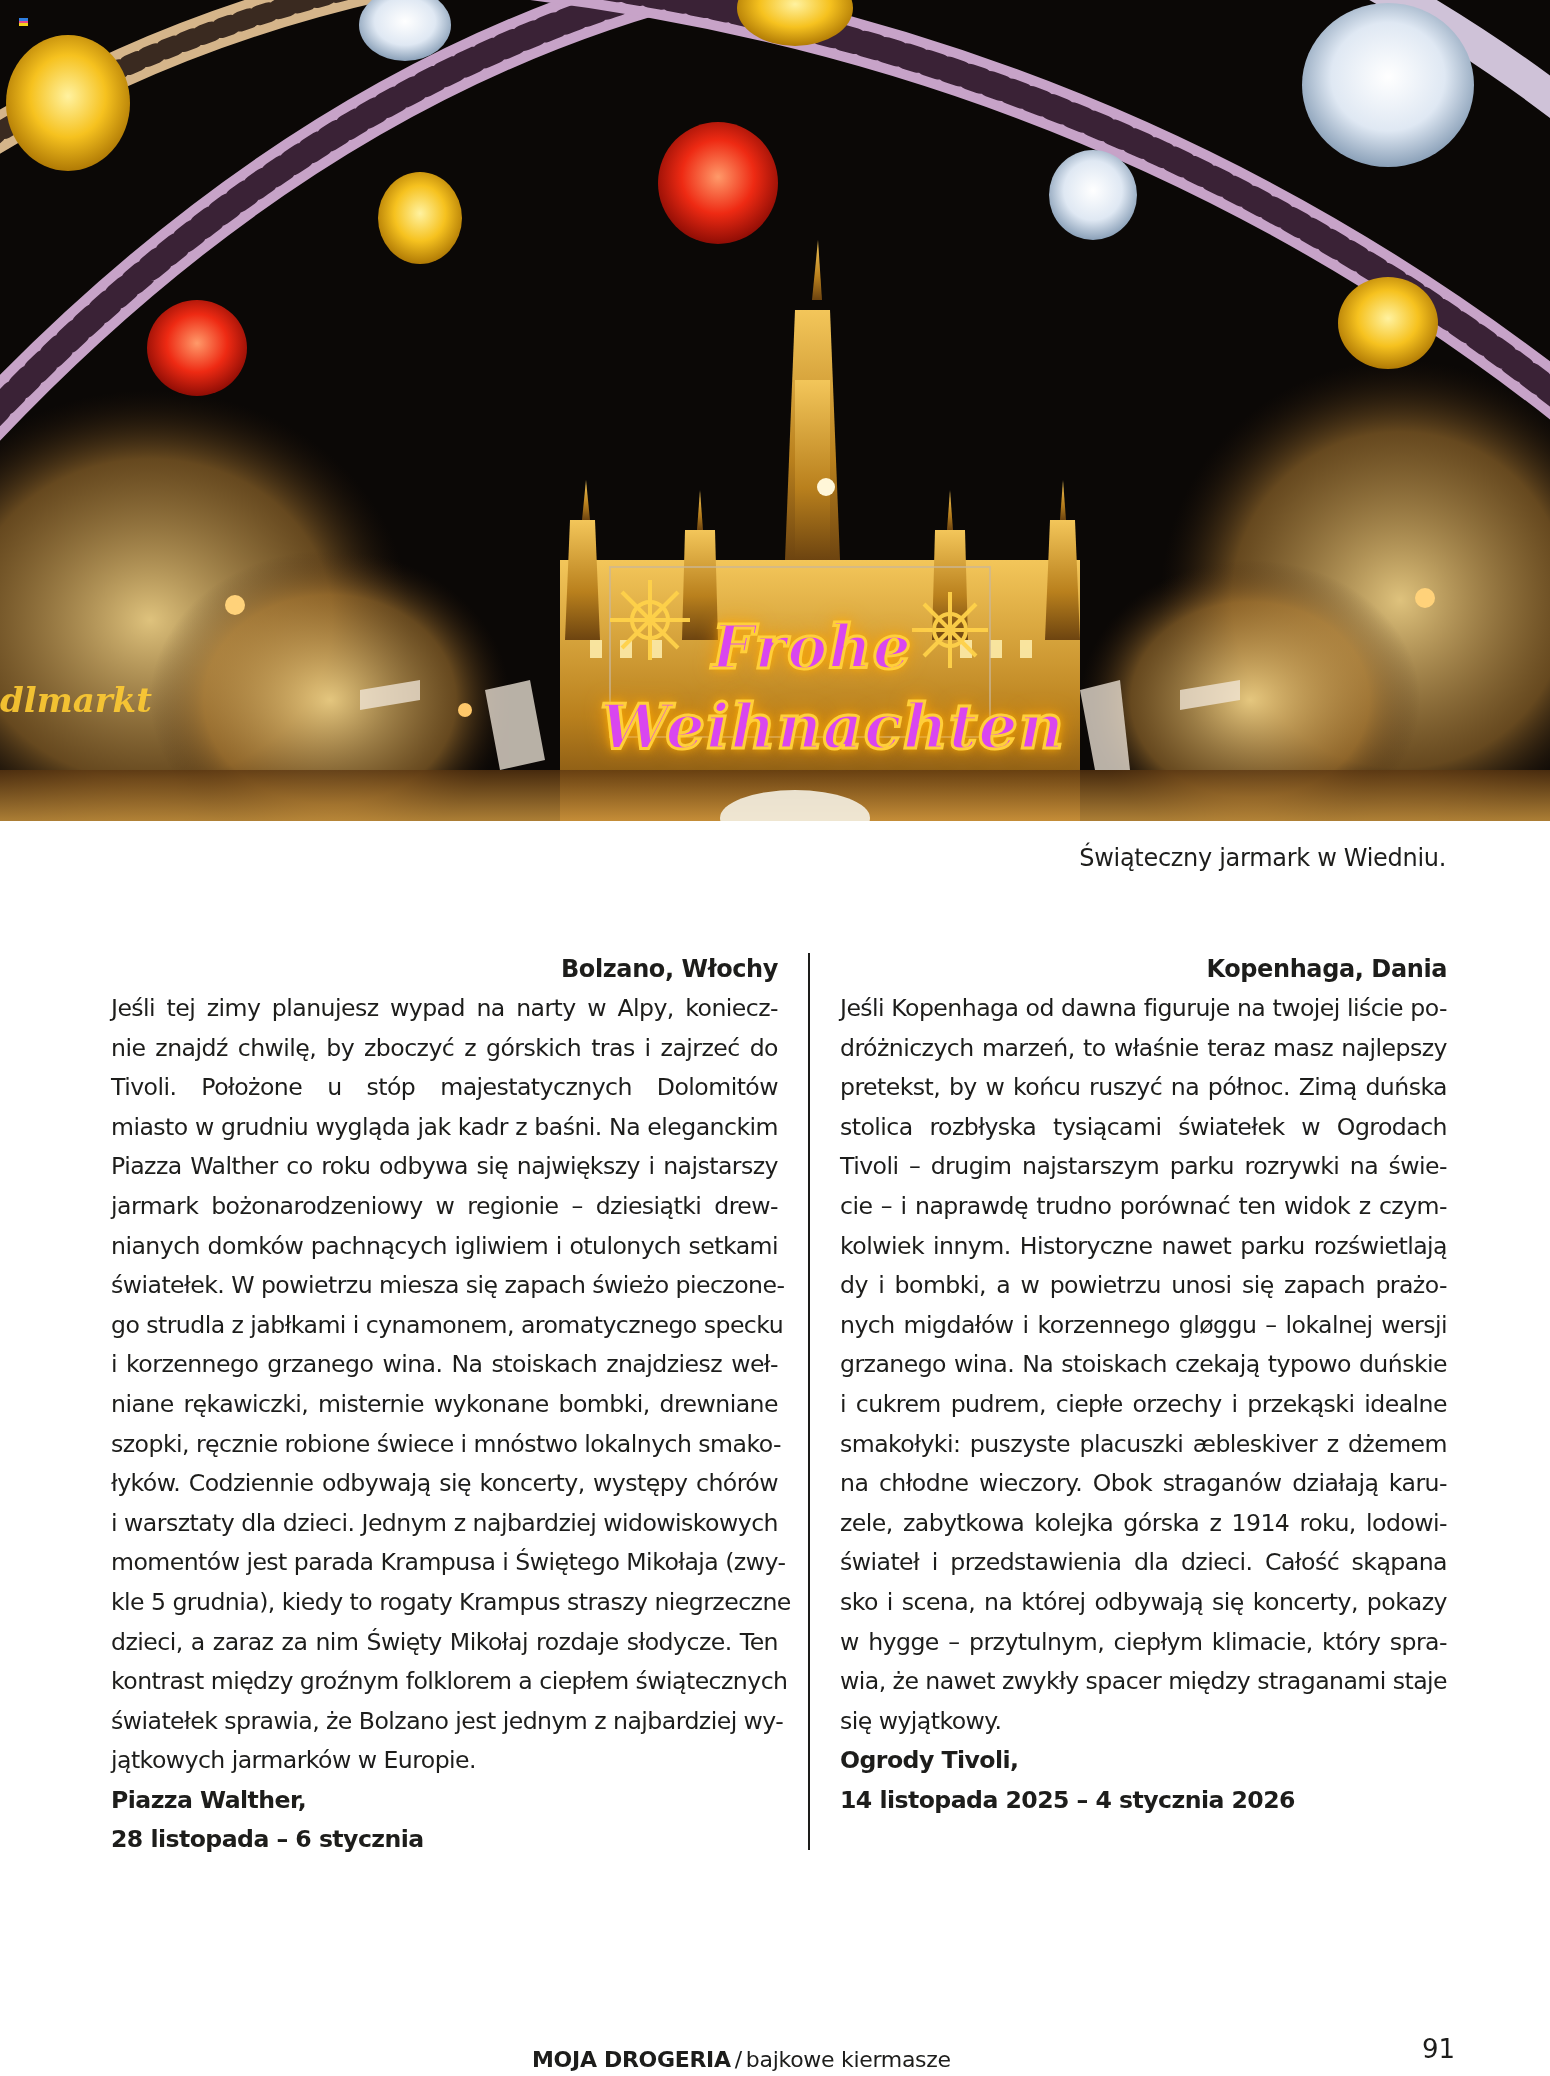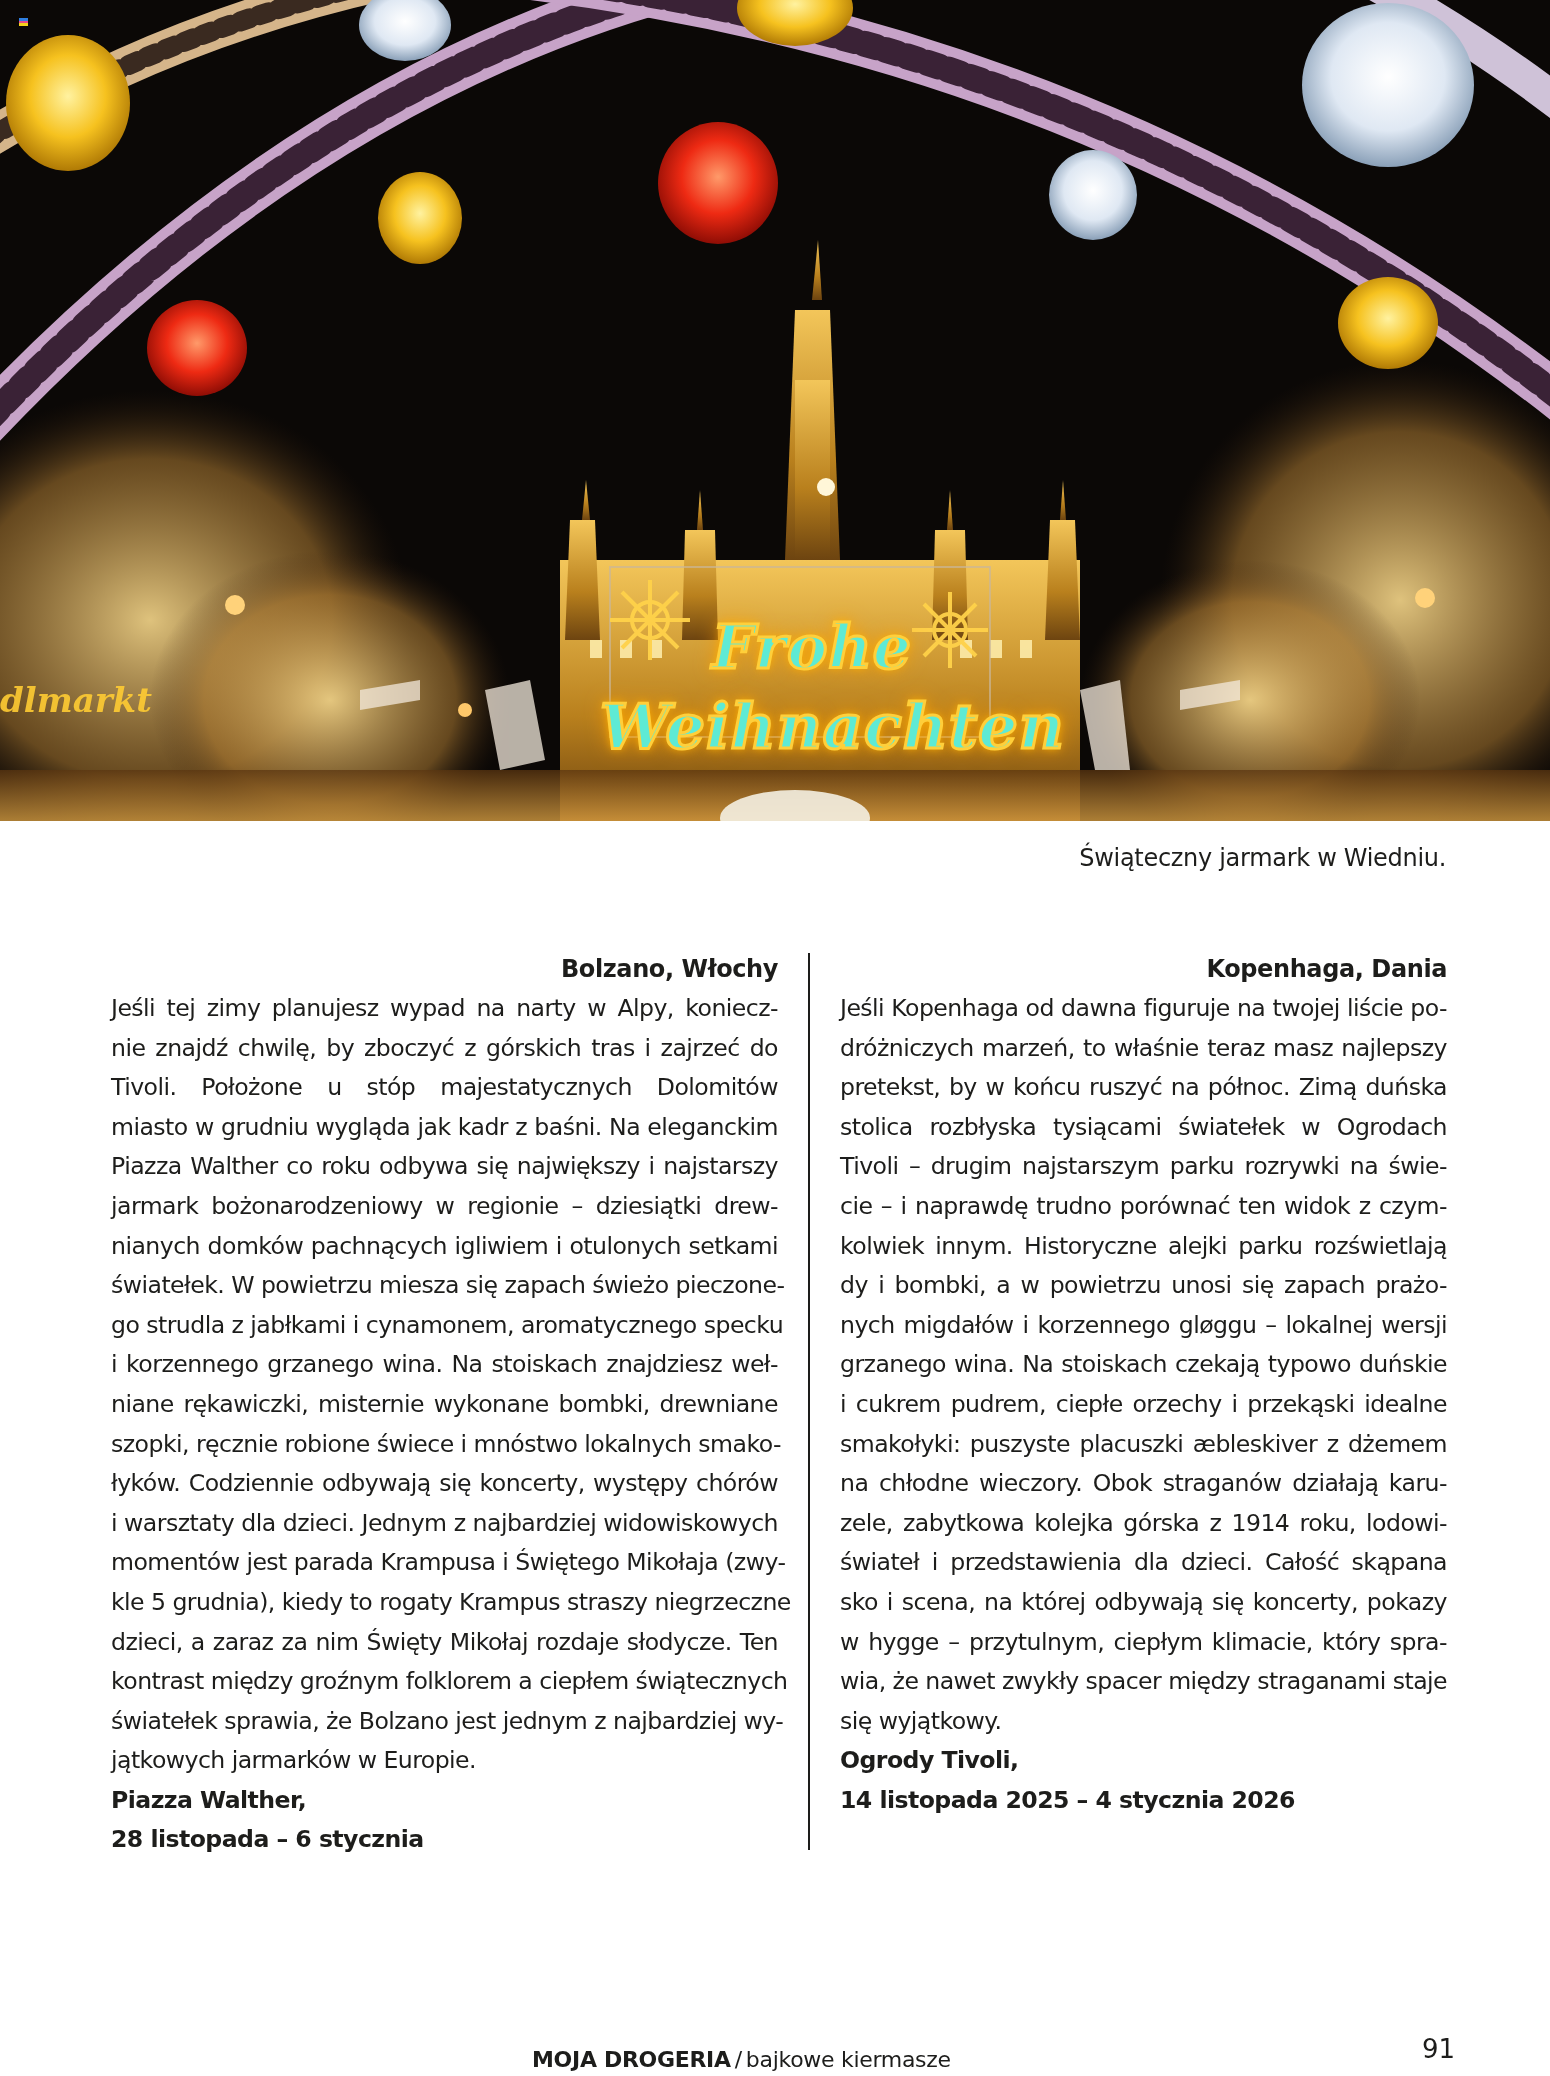--- a/index.html
+++ b/index.html
@@ -10,21 +10,21 @@
   .photo {
     position: absolute; left: 0; top: 0; width: 1550px; height: 821px;
     background: #0b0806; overflow: hidden;
   }
   .photo svg { position: absolute; left: 0; top: 0; width: 1550px; height: 821px; }
   .flag-icon { position: absolute; left: 19px; top: 18px; width: 9px; height: 8px; }
   .flag-icon span { display: block; height: 33.3%; }
 
   .sign-text {
     position: absolute; font-family: "DejaVu Serif", serif; font-style: italic; font-weight: bold;
-    color: #5eead4; -webkit-text-stroke: 3px #ffcf3a; text-shadow: 0 0 10px #ffb300, 0 0 22px #ff9c00;
+    color: #d946ef; -webkit-text-stroke: 3px #ffcf3a; text-shadow: 0 0 10px #ffb300, 0 0 22px #ff9c00;
     letter-spacing: 1px; white-space: nowrap;
   }
   .sign-line1 { left: 712px; top: 612px; font-size: 60px; }
   .sign-line2 { left: 600px; top: 690px; font-size: 62px; }
 
   
   .caption {
     position: absolute; right: 104px; top: 842px; font-size: 24px; line-height: 32px;
     color: #1d1d1b; font-family: "DejaVu Sans", sans-serif; letter-spacing: -0.3px; text-align: center;
   }
@@ -213,21 +213,21 @@
 
 <article class="col col-right">
   <h2>Kopenhaga, Dania</h2>
   <div>
     <span class="body-line">Jeśli Kopenhaga od dawna figuruje na twojej liście po-</span>
     <span class="body-line">dróżniczych marzeń, to właśnie teraz masz najlepszy</span>
     <span class="body-line">pretekst, by w końcu ruszyć na północ. Zimą duńska</span>
     <span class="body-line">stolica rozbłyska tysiącami światełek w Ogrodach</span>
     <span class="body-line">Tivoli – drugim najstarszym parku rozrywki na świe-</span>
     <span class="body-line">cie – i naprawdę trudno porównać ten widok z czym-</span>
-    <span class="body-line">kolwiek innym. Historyczne alejki parku rozświetlają</span>
+    <span class="body-line">kolwiek innym. Historyczne nawet parku rozświetlają</span>
     <span class="body-line">dy i bombki, a w powietrzu unosi się zapach prażo-</span>
     <span class="body-line">nych migdałów i korzennego gløggu – lokalnej wersji</span>
     <span class="body-line">grzanego wina. Na stoiskach czekają typowo duńskie</span>
     <span class="body-line">i cukrem pudrem, ciepłe orzechy i przekąski idealne</span>
     <span class="body-line">smakołyki: puszyste placuszki æbleskiver z dżemem</span>
     <span class="body-line">na chłodne wieczory. Obok straganów działają karu-</span>
     <span class="body-line">zele, zabytkowa kolejka górska z 1914 roku, lodowi-</span>
     <span class="body-line">świateł i przedstawienia dla dzieci. Całość skąpana</span>
     <span class="body-line">sko i scena, na której odbywają się koncerty, pokazy</span>
     <span class="body-line">w hygge – przytulnym, ciepłym klimacie, który spra-</span>

